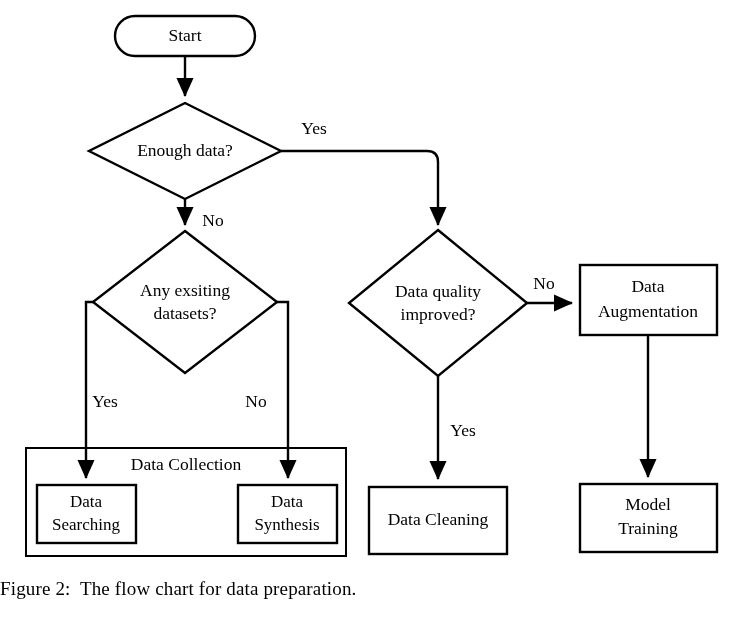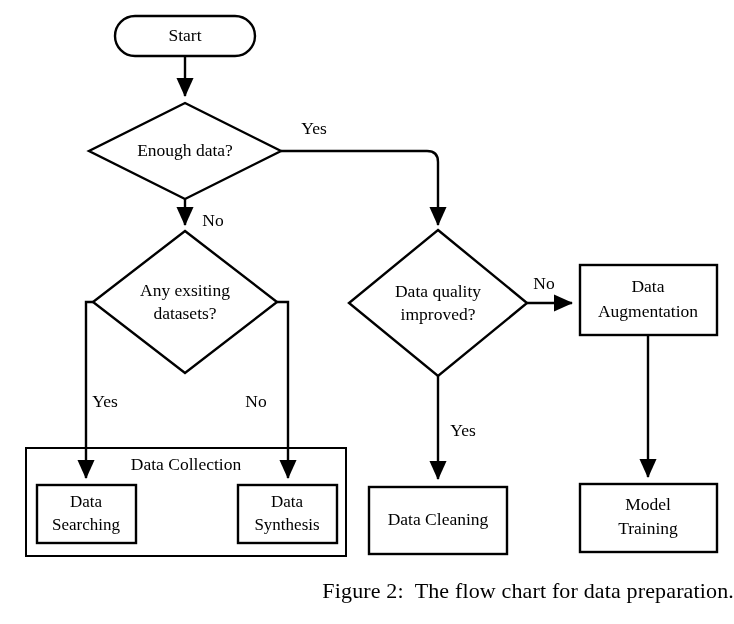--- a/index.html
+++ b/index.html
@@ -64,23 +64,23 @@
     font-size: 17.5px;
     fill: #000000;
     text-anchor: middle;
     dominant-baseline: middle;
   }
   .caption {
     position: absolute;
     left: 0;
     right: 0;
     top: 578px;
-    text-align: right;
-    font-family: "Liberation Serif", "DejaVu Serif", serif;
-    font-size: 22px;
+    text-align: left;
+    font-family: "Liberation Serif", "DejaVu Serif", serif;
+    font-size: 19px;
     letter-spacing: 0.15px;
     color: #000000;
     white-space: pre;
   }
 </style>
 </head>
 <body>
 
 <div id="figure-root">
 

